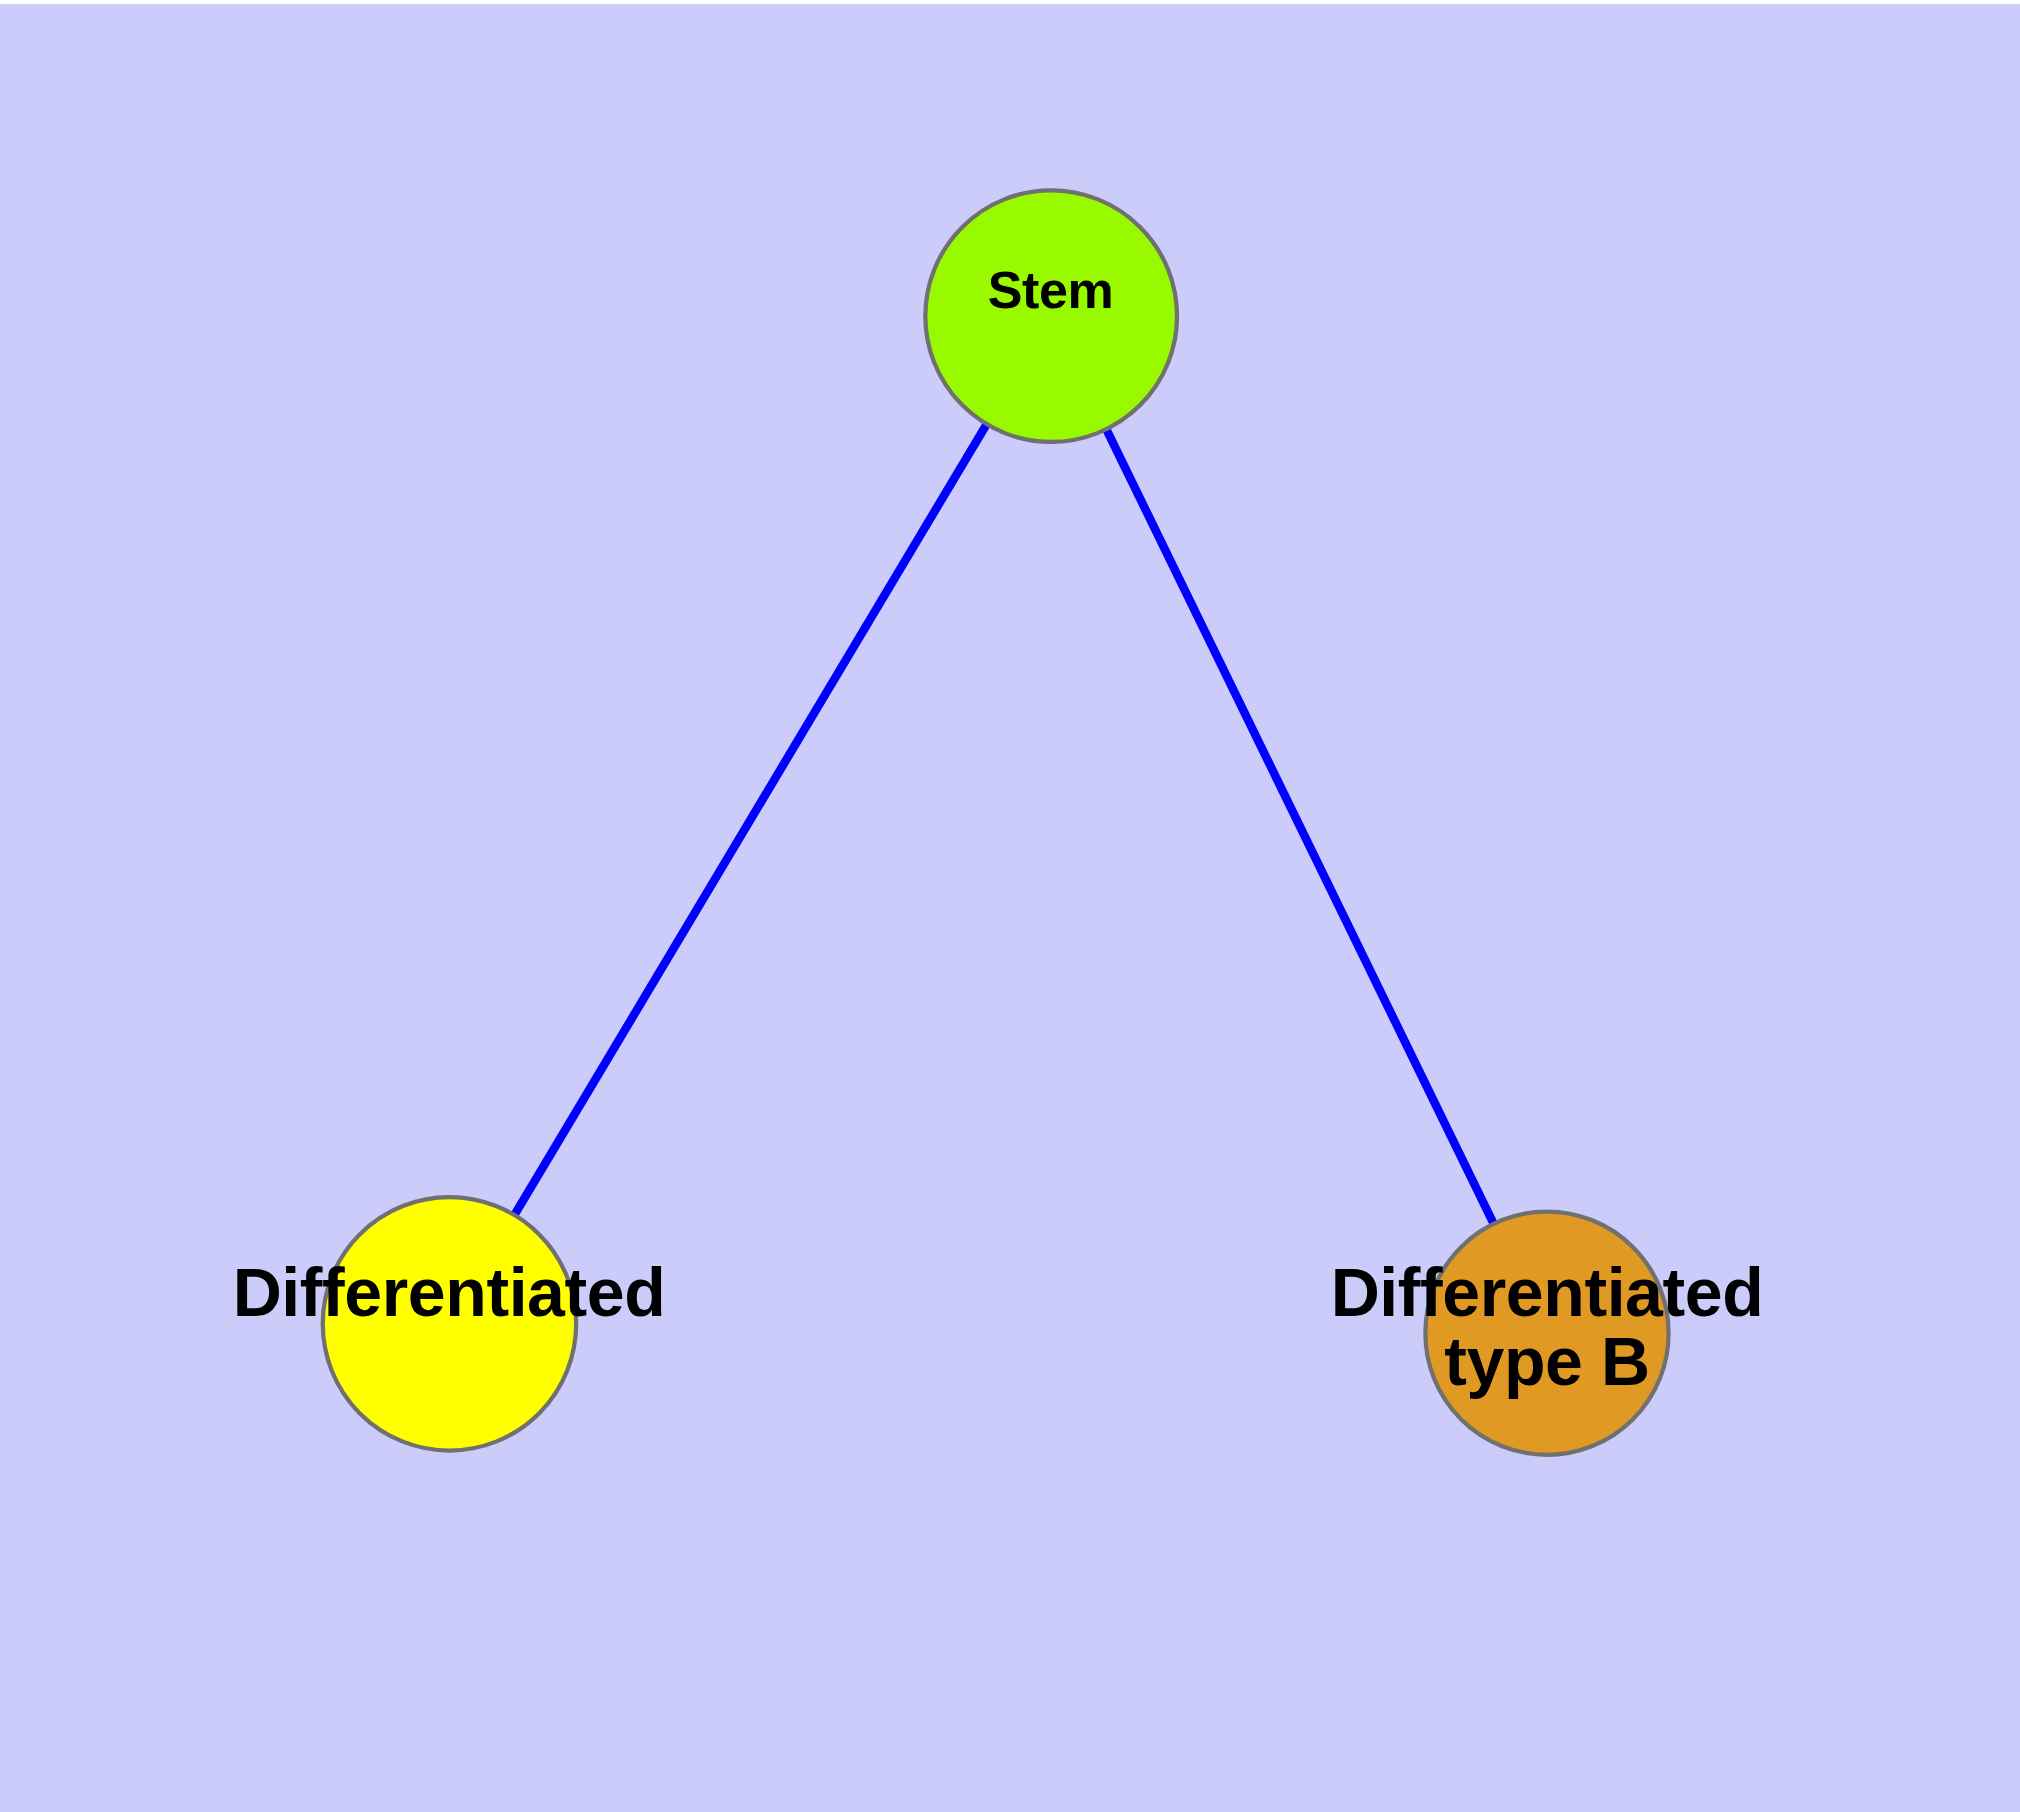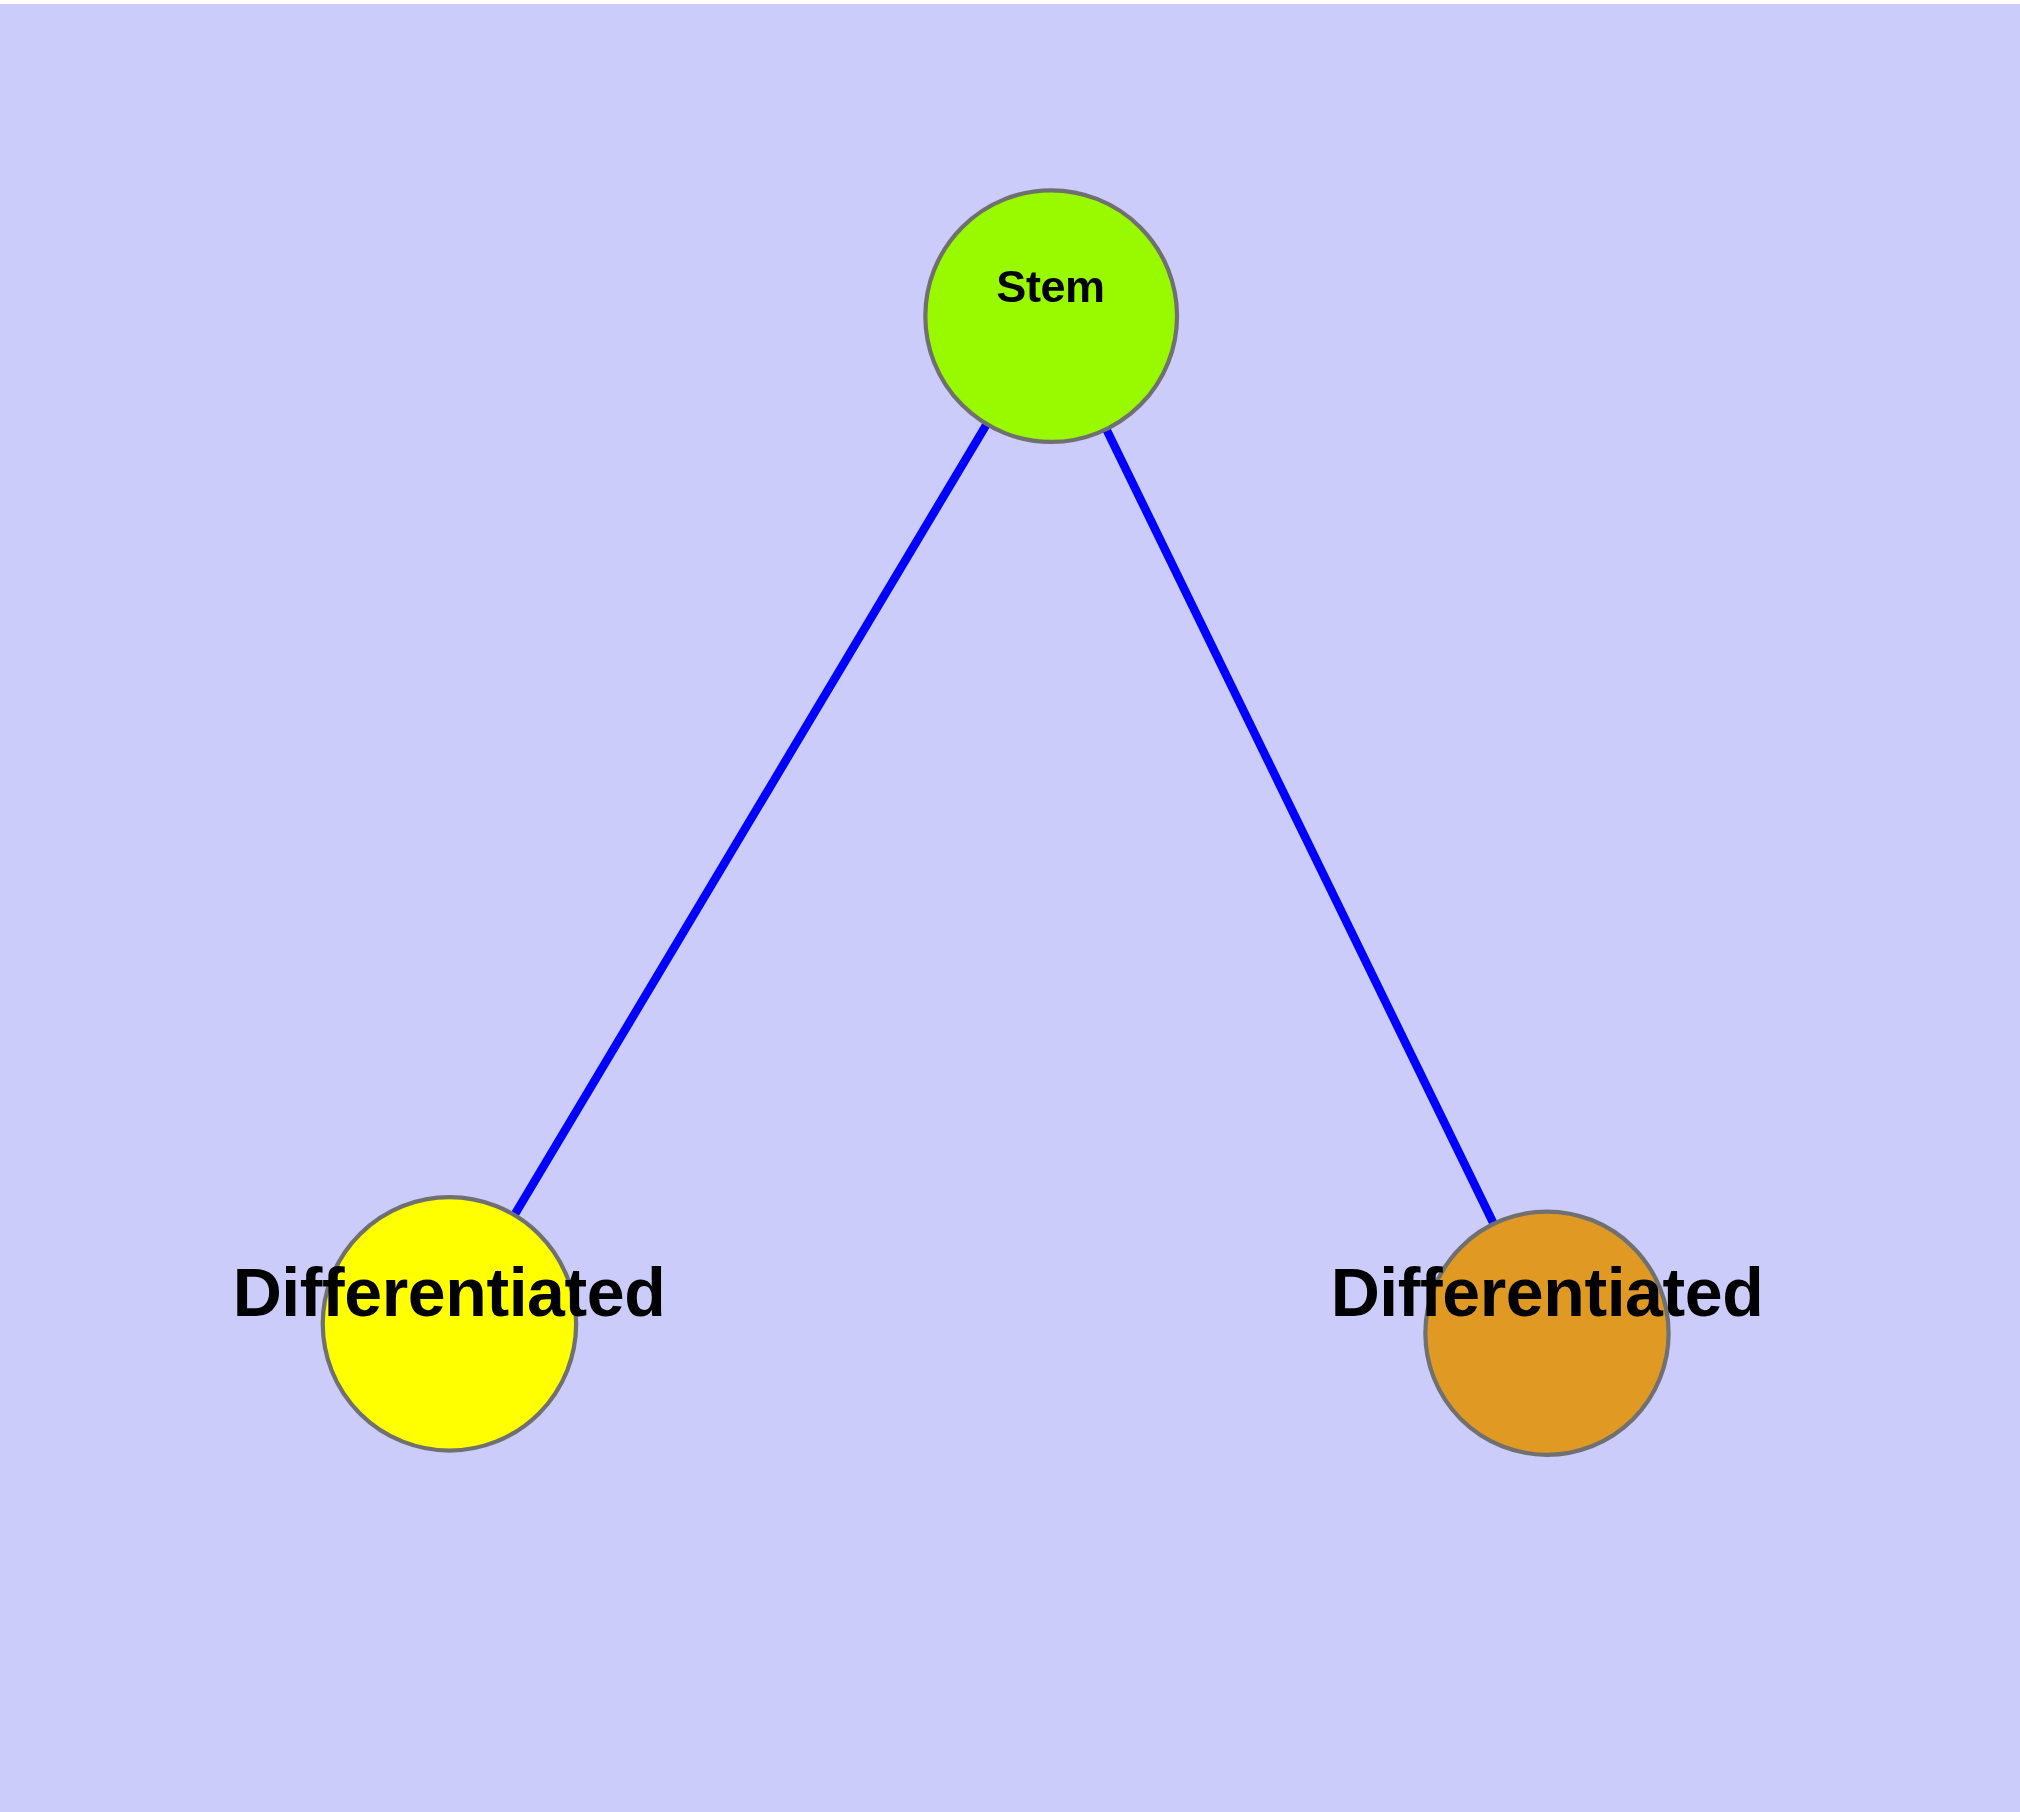--- a/index.html
+++ b/index.html
@@ -37,21 +37,21 @@
     color: #000000;
     line-height: 1.02;
     white-space: pre;
     letter-spacing: -0.4px;
     pointer-events: none;
   }
   #label-stem {
     left: 881px;
     top: 264px;
     width: 339px;
-    font-size: 45px;
+    font-size: 52px;
   }
   #label-diff-a {
     left: 110px;
     top: 1258px;
     width: 678px;
     font-size: 68px;
   }
   #label-diff-b {
     left: 1208px;
     top: 1258px;
@@ -75,16 +75,16 @@
       <circle cx="530" cy="1562" r="149.5" fill="#ffff00" stroke="#707070" stroke-width="5"></circle>
       <circle cx="1825" cy="1573" r="143.5" fill="#e09a24" stroke="#707070" stroke-width="5"></circle>
       <circle cx="1240" cy="373" r="148.5" fill="#99fa00" stroke="#707070" stroke-width="5"></circle>
     </g>
   </svg>
 
   <div class="node-label" id="label-stem" style="color: rgb(0, 0, 0);">Stem</div>
 
   <div class="node-label" id="label-diff-a" style="color: rgb(0, 0, 0);"><span>Differentiated</span><br></div>
 
-  <div class="node-label" id="label-diff-b" style="color: rgb(0, 0, 0);"><span>Differentiated</span><br></div>
+  <div class="node-label" id="label-diff-b" style="color: rgb(0, 0, 0);"><span>Differentiated</span><br><span>type B</span></div>
 
 </div>
 
 
 </body></html>

